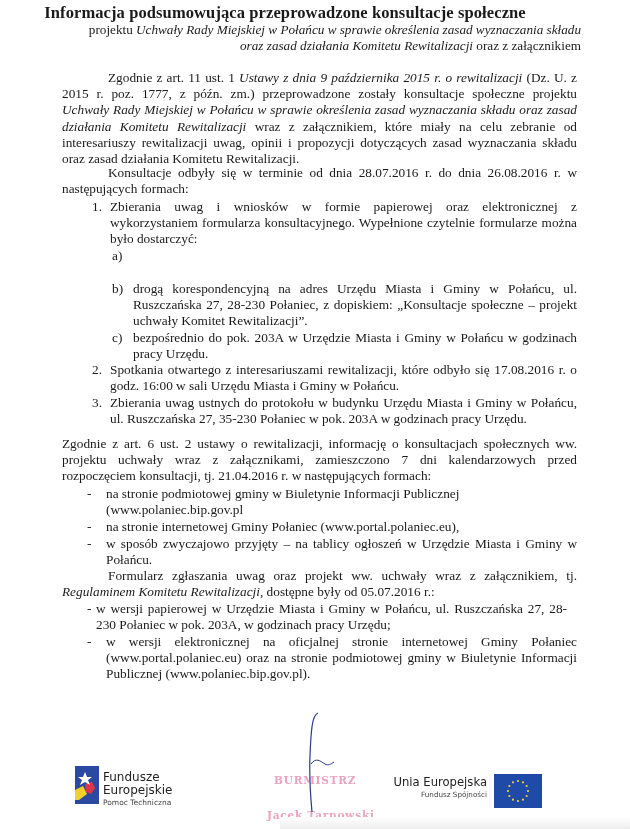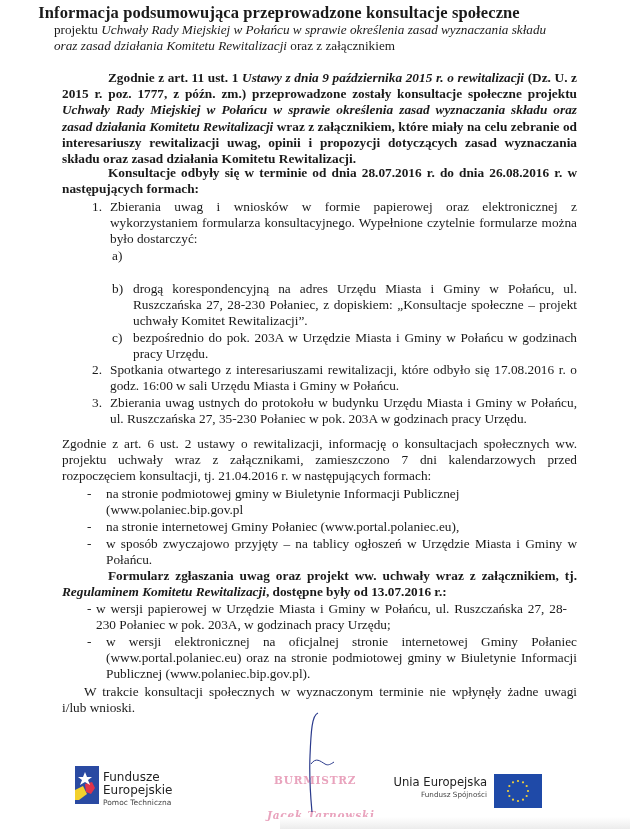--- a/index.html
+++ b/index.html
@@ -1,26 +1,26 @@
 <!DOCTYPE html>
 <html><head>
 <meta charset="utf-8">
 <style>
   html, body { margin: 0; padding: 0; background: #ffffff; }
   body { width: 630px; height: 829px; position: relative; overflow: hidden;
     font-family: "Liberation Serif", "DejaVu Serif", serif; color: #1a1a1a; }
   .page { position: absolute; left: 0; top: 0; width: 630px; height: 829px; }
   .title { position: absolute; left: 0; width: 558px; top: 3px; text-align: center;
-    font-weight: bold; font-size: 16.5px; letter-spacing: 0.1px; }
-  .subtitle { position: absolute; left: 54px; width: 520px; top: 22px; text-align: left;
+    font-weight: bold; font-size: 16.5px; letter-spacing: 0.1px; padding-left: 6px; }
+  .subtitle { position: absolute; left: 61px; width: 520px; top: 22px; text-align: right;
     font-size: 13.2px; line-height: 16px; }
   .subtitle i { font-style: italic; }
   .p { position: absolute; font-size: 13.3px; line-height: 16.2px; text-align: justify; }
   .p i { font-style: italic; }
-  .indent { text-indent: 46px; font-weight: bold; }
+  .indent { text-indent: 46px; }
   .num { position: absolute; font-size: 13.3px; line-height: 16.2px; }
   .lbl { position: absolute; font-size: 13.3px; line-height: 16.2px; }
   .stamp { position: absolute; font-family: "DejaVu Serif", serif; font-weight: bold;
     color: #e9a3bd; font-size: 10.5px; letter-spacing: 0.8px; margin-top: 31px; }
   .sig { position: absolute; left: 300px; top: 711px; }
   .logo-fe { position: absolute; left: 75px; top: 766px; }
   .fe-text { position: absolute; left: 103px; top: 771px; font-family: "DejaVu Sans", sans-serif; color: #222; }
   .fe-text .l1 { font-size: 12px; line-height: 13px; }
   .fe-text .l3 { font-size: 7.5px; line-height: 11px; color: #444; }
   .ue-text { position: absolute; right: 143px; top: 775px; text-align: right;
@@ -70,33 +70,32 @@
   <div class="lbl" style="left:87px; top:486px;">-</div>
   <div class="p" style="left:106px; top:486px; width:400px; text-align:left;">na stronie podmiotowej gminy w Biuletynie Informacji Publicznej (www.polaniec.bip.gov.pl</div>
 
   <div class="lbl" style="left:87px; top:519px;">-</div>
   <div class="p" style="left:106px; top:519px; width:471px; text-align:left;">na stronie internetowej Gminy Połaniec (www.portal.polaniec.eu),</div>
 
   <div class="lbl" style="left:87px; top:536px;">-</div>
   <div class="p" style="left:106px; top:536px; width:471px;">w sposób zwyczajowo przyjęty – na tablicy ogłoszeń w Urzędzie Miasta i Gminy w Połańcu.</div>
 
   <div class="p indent" style="left:62px; top:568px; width:515px;">
-    <span>Formularz zgłaszania uwag oraz projekt ww. uchwały wraz z załącznikiem, tj. </span><i>Regulaminem Komitetu Rewitalizacji</i><span>, dostępne były od 13.07.2016 r.:</span>
+    <span>Formularz zgłaszania uwag oraz projekt ww. uchwały wraz z załącznikiem, tj. </span><i>Regulaminem Komitetu Rewitalizacji</i><span>, dostępne były od 05.07.2016 r.:</span>
   </div>
 
   <div class="lbl" style="left:87px; top:601px;">-</div>
   <div class="p" style="left:96px; top:601px; width:471px;">w wersji papierowej w Urzędzie Miasta i Gminy w Połańcu, ul. Ruszczańska 27, 28-230 Połaniec w pok. 203A, w godzinach pracy Urzędu;</div>
 
   <div class="lbl" style="left:87px; top:634px;">-</div>
   <div class="p" style="left:106px; top:634px; width:471px;">w wersji elektronicznej na oficjalnej stronie internetowej Gminy Połaniec (www.portal.polaniec.eu) oraz na stronie podmiotowej gminy w Biuletynie Informacji Publicznej (www.polaniec.bip.gov.pl).</div>
 
-  <div class="p" style="left:62px; top:684px; width:515px; text-indent:22px;">W trakcie konsultacji społecznych w wyznaczonym terminie nie wpłynęły żadne uwagi i/lub wnioski.</div>
 
   <div class="stamp" style="left:274px; top:743px;">BURMISTRZ</div>
-  <div class="stamp" style="left:267px; top:778px;font-style:italic;">Jacek Tarnowski</div>
+  <div class="stamp" style="left:267px; top:778px;">Jacek Tarnowski</div>
   <svg class="sig" width="40" height="105" viewBox="0 0 40 105">
     <path d="M18 2 C12 4, 11 20, 10 45 C9 70, 11 90, 12 101" fill="none" stroke="#2a3a8c" stroke-width="1.2"></path>
     <path d="M11 53 C16 46, 20 50, 25 53 C28 55, 31 53, 34 51" fill="none" stroke="#2a3a8c" stroke-width="1"></path>
   </svg>
 
   <svg class="logo-fe" width="24" height="38" viewBox="0 0 24 38">
     <rect x="0" y="0" width="24" height="38" fill="#2a4aa2"></rect>
     <polygon points="0,24 8,20 12,28 4,34 0,34" fill="#f2d02c"></polygon>
     <polygon points="10,18 17,16 20,22 16,28 11,26" fill="#e0344a"></polygon>
     <polygon points="10,6 12,11 17,11 13,14 15,19 10,16 5,19 7,14 3,11 8,11" fill="#ffffff"></polygon>

